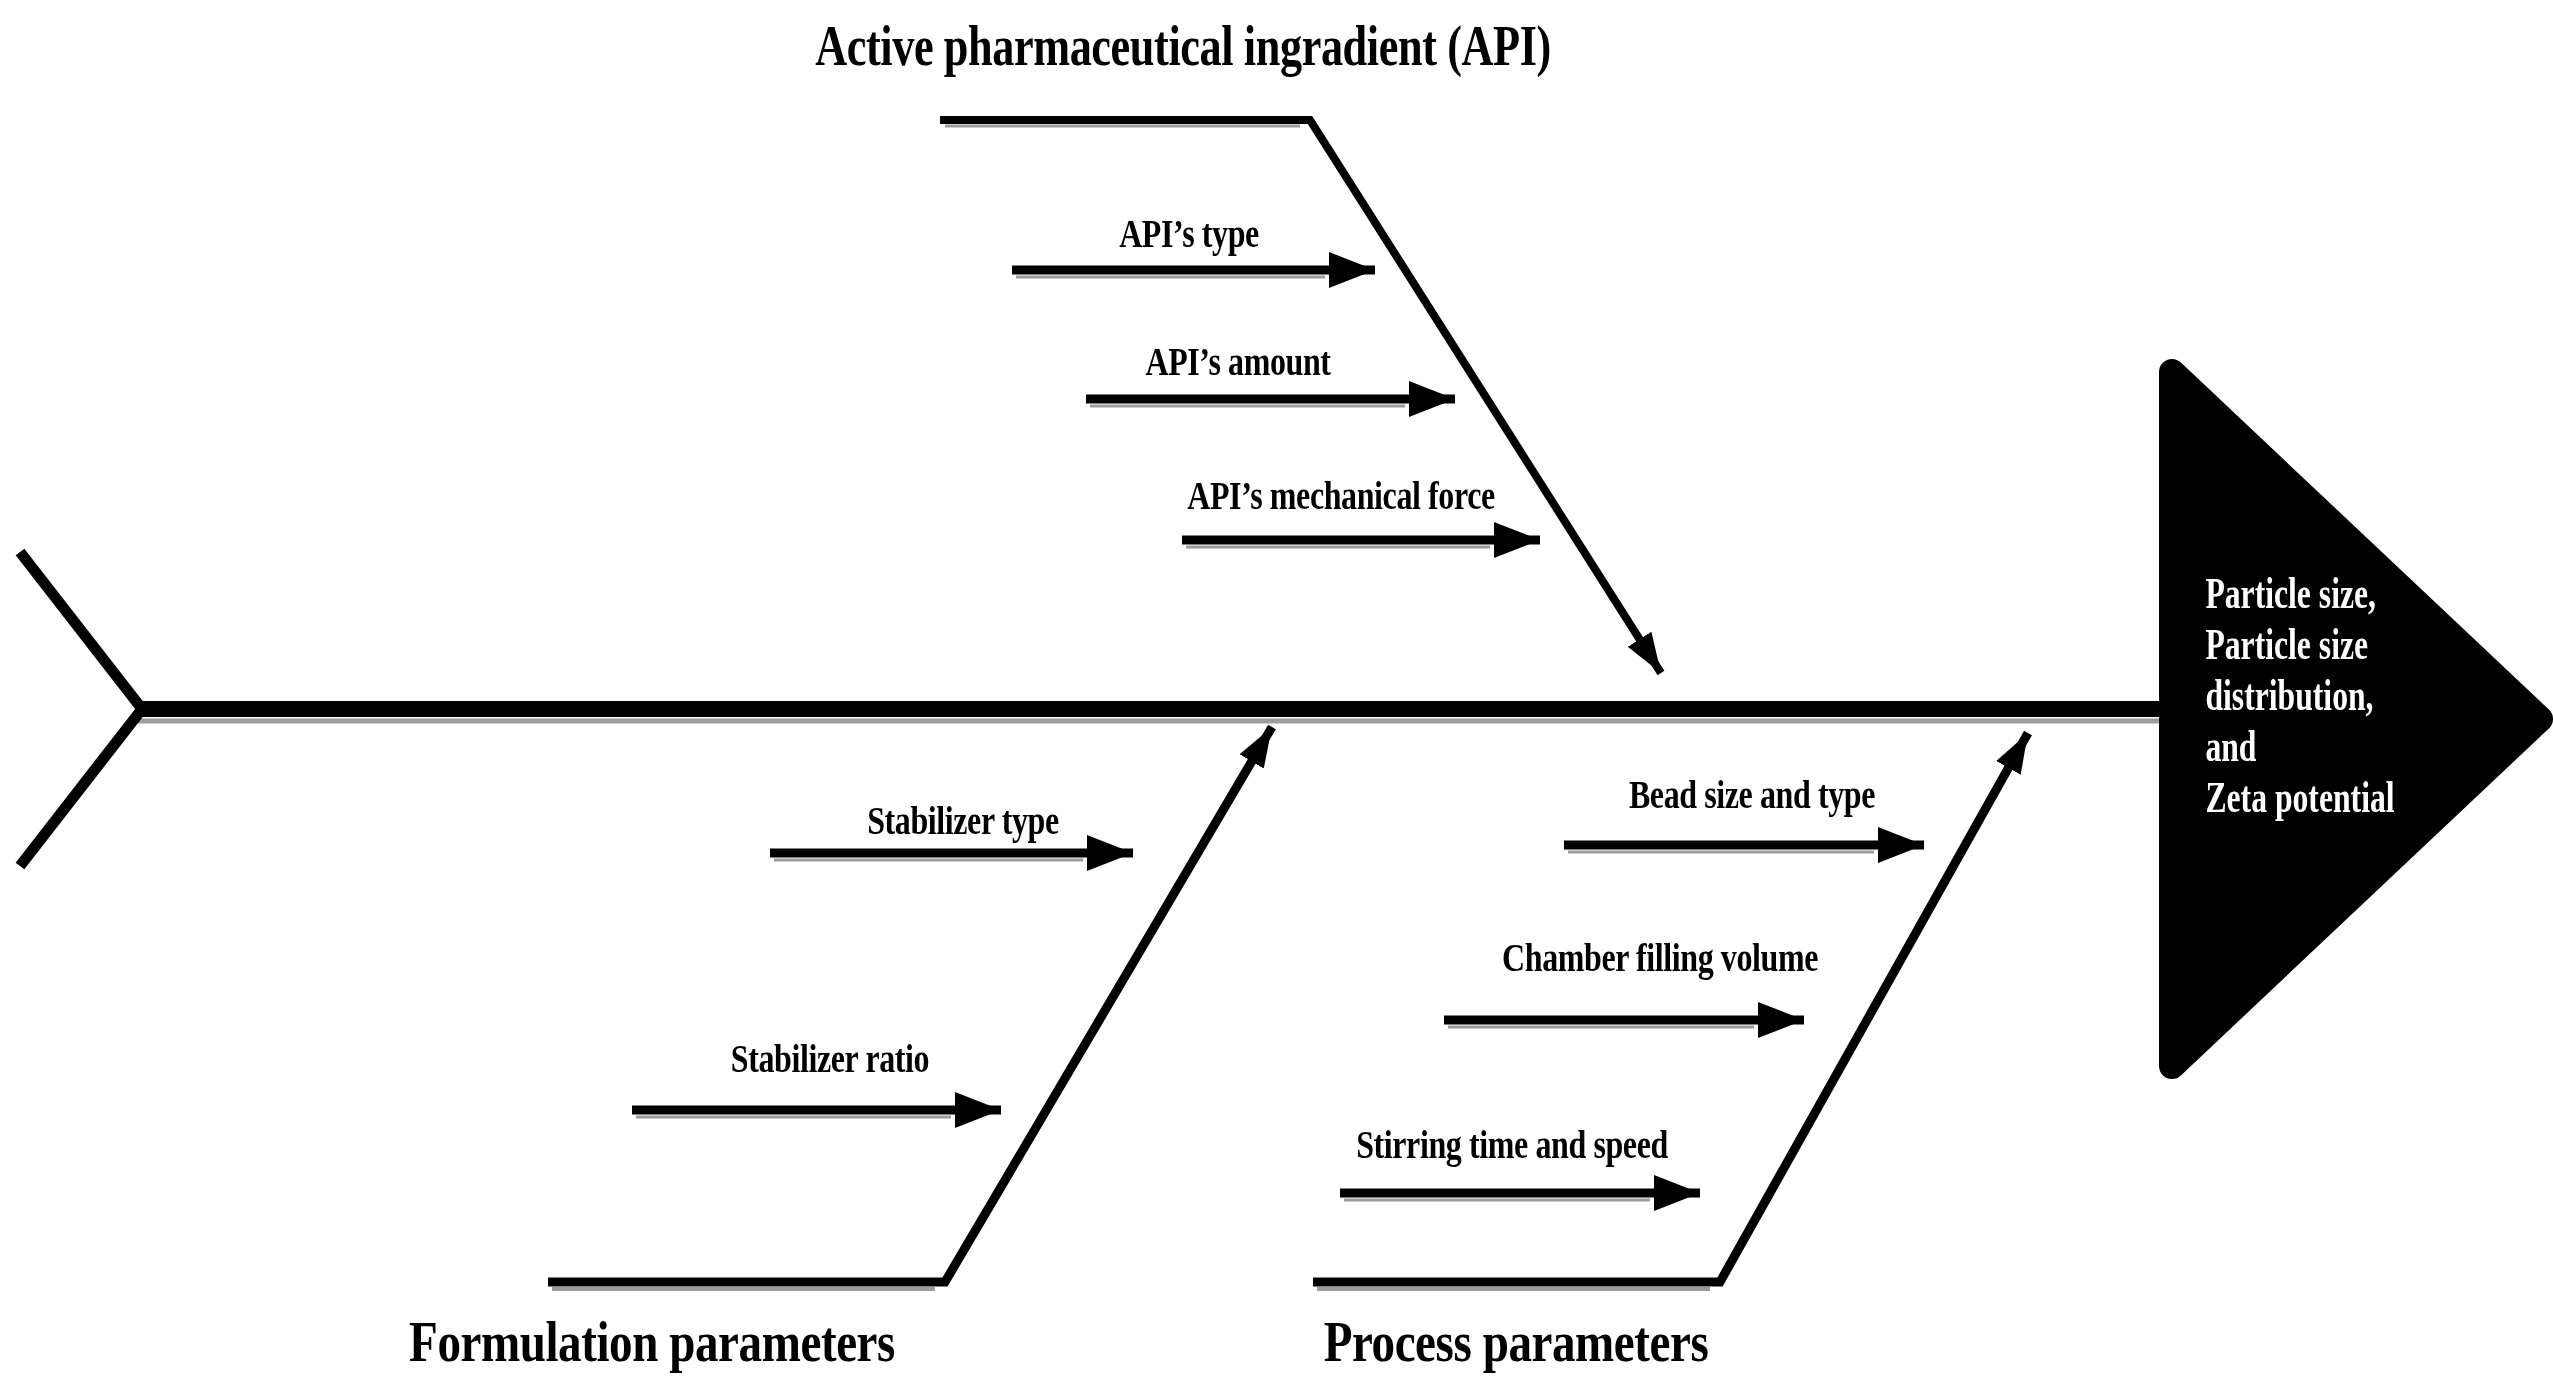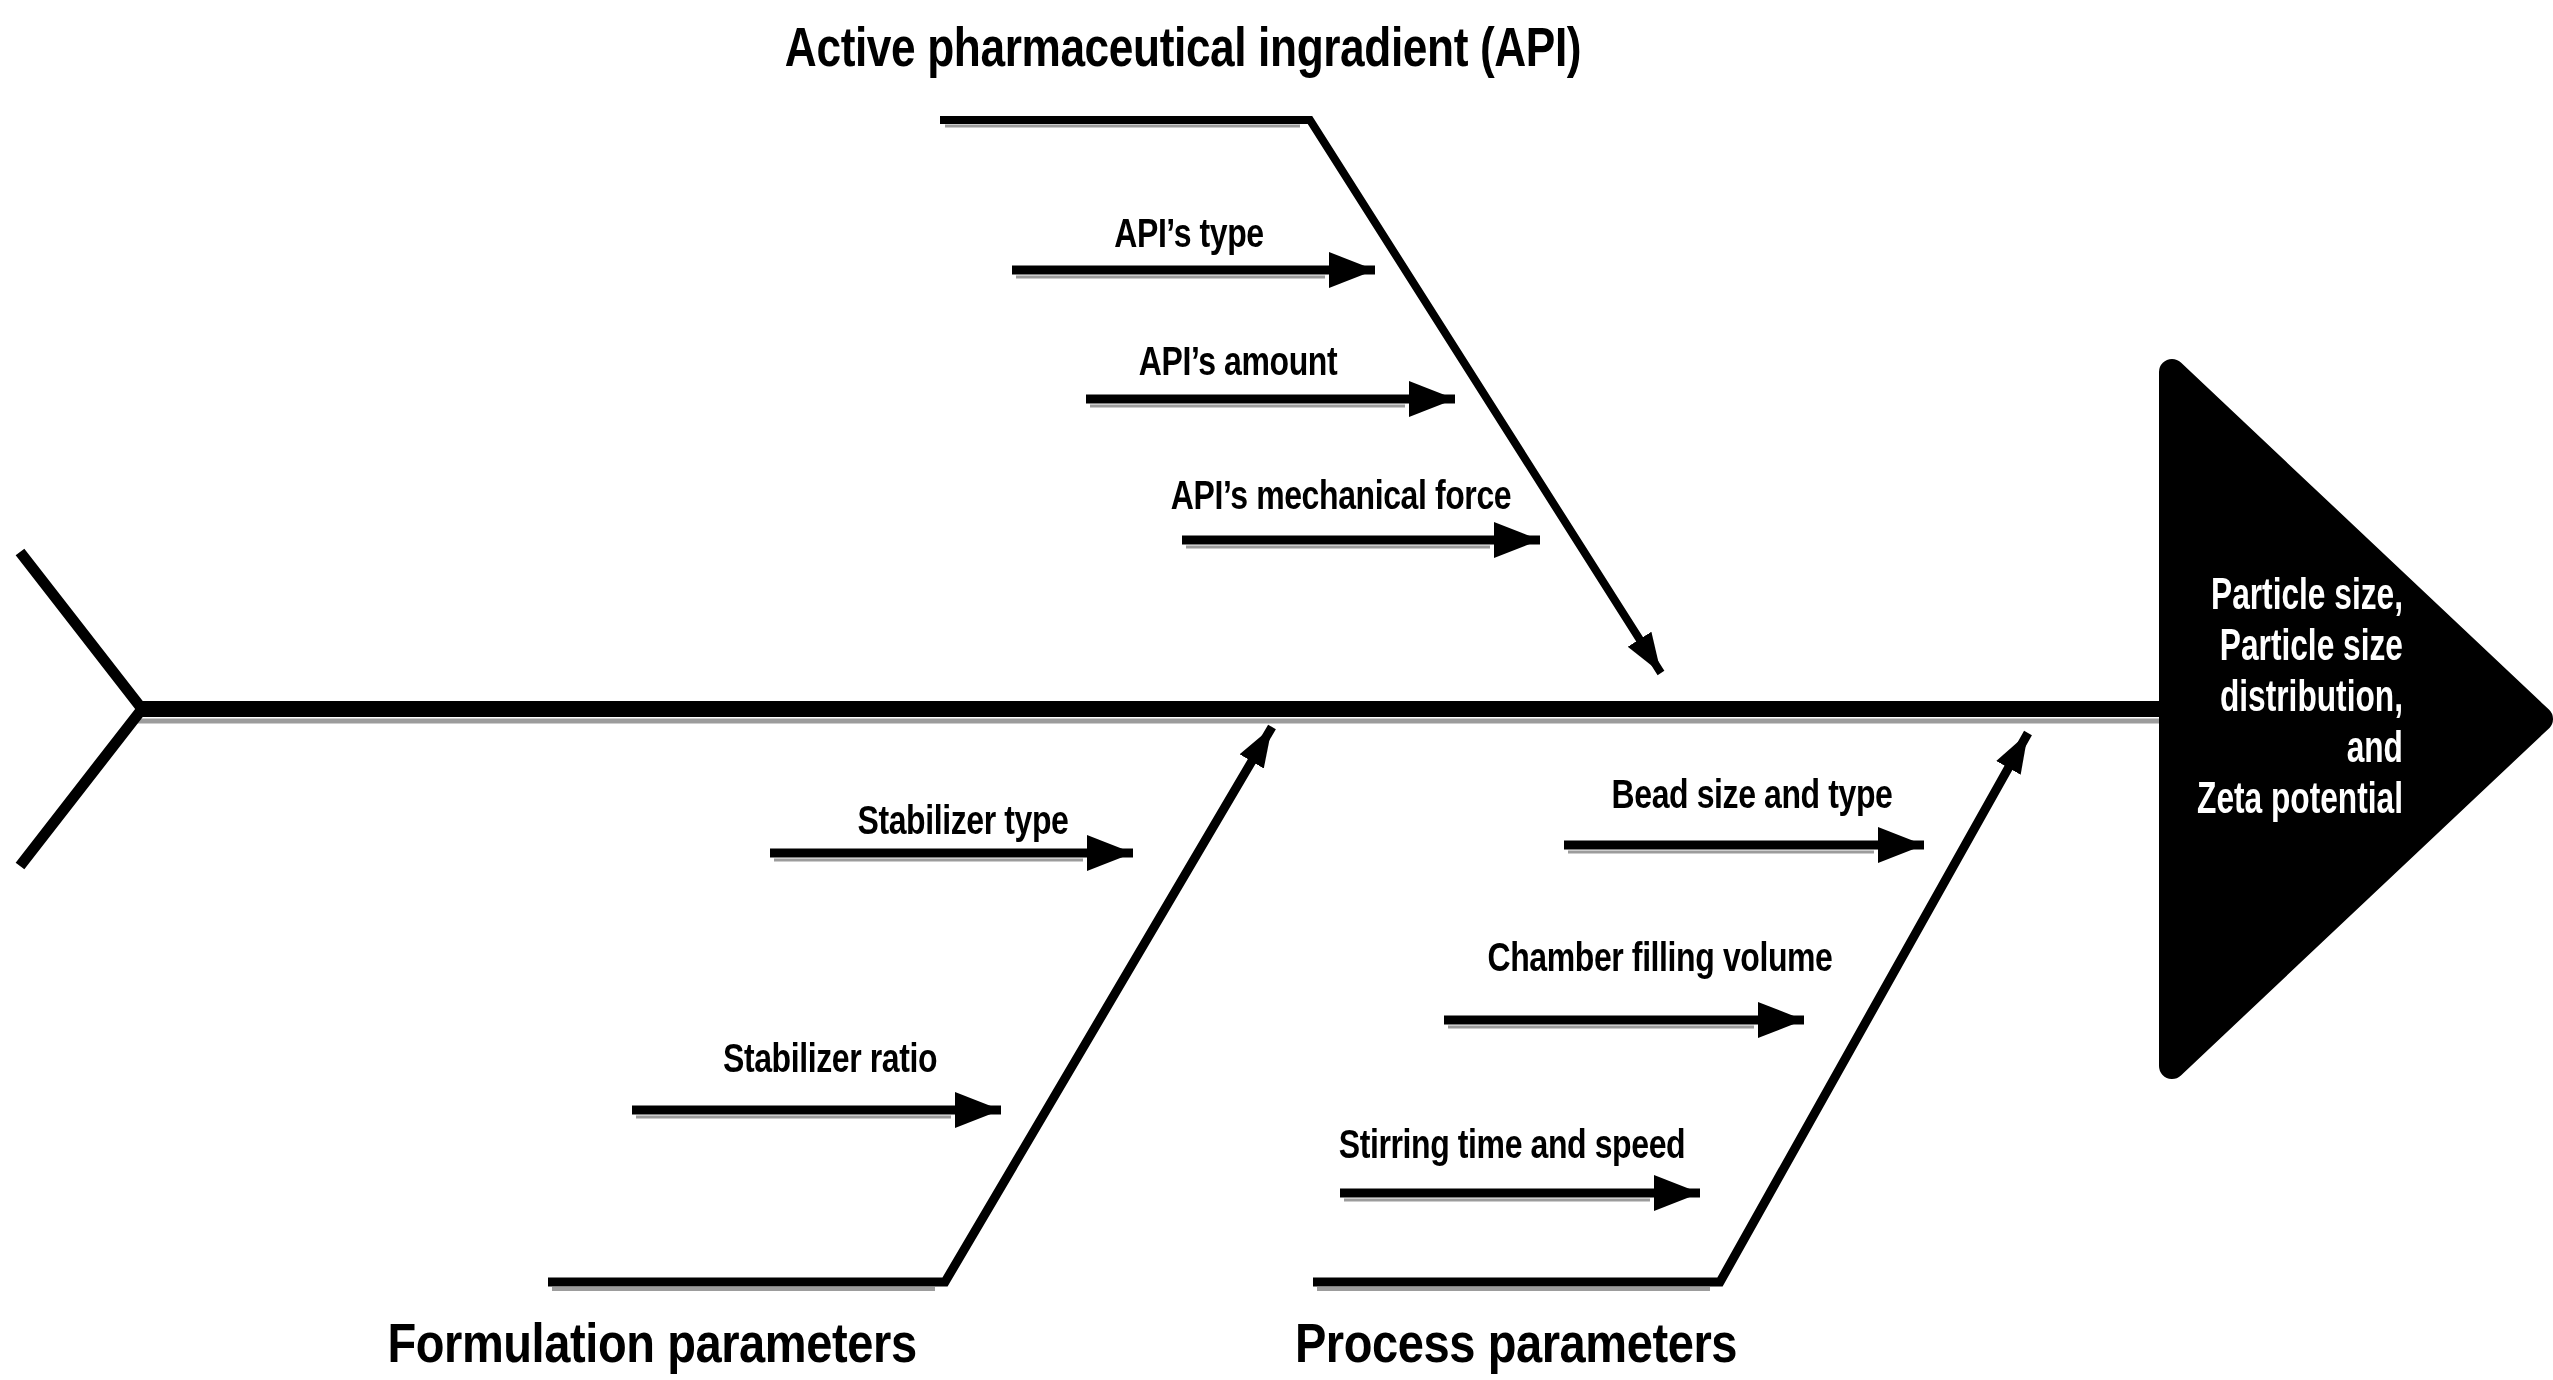--- a/index.html
+++ b/index.html
@@ -2,38 +2,38 @@
 <html><head>
 <meta charset="utf-8">
 <style>
   html, body { margin: 0; padding: 0; background: #ffffff; }
   .canvas {
     position: relative;
     width: 2553px;
     height: 1380px;
     background: #ffffff;
     overflow: hidden;
-    font-family: Liberation Sans, sans-serif;
+    font-family: Liberation Serif, serif;
   }
   .canvas svg { position: absolute; left: 0; top: 0; }
   .lbl {
     position: absolute;
     white-space: nowrap;
     font-weight: bold;
     color: #000000;
     transform: translate(-50%, -50%) scaleX(0.80);
   }
   .cause { font-size: 40px; letter-spacing: -0.5px; }
   .section-title { font-size: 56px; transform: translate(-50%,-50%) scaleX(0.84); letter-spacing: -0.5px; }
   .branch-top-title { font-size: 56px; transform: translate(-50%,-50%) scaleX(0.79); letter-spacing: -0.5px; }
   .effect-text {
     position: absolute;
     left: 2300px; top: 695px;
     transform: translate(-50%, -50%);
-    text-align: right;
+    text-align: left;
     font-size: 44px;
     line-height: 51px;
     font-weight: bold;
     color: #ffffff;
     white-space: nowrap;
   }
   .effect-line { display: block; transform: scaleX(0.72); transform-origin: 50% 50%; }
 </style>
 </head>
 <body>

